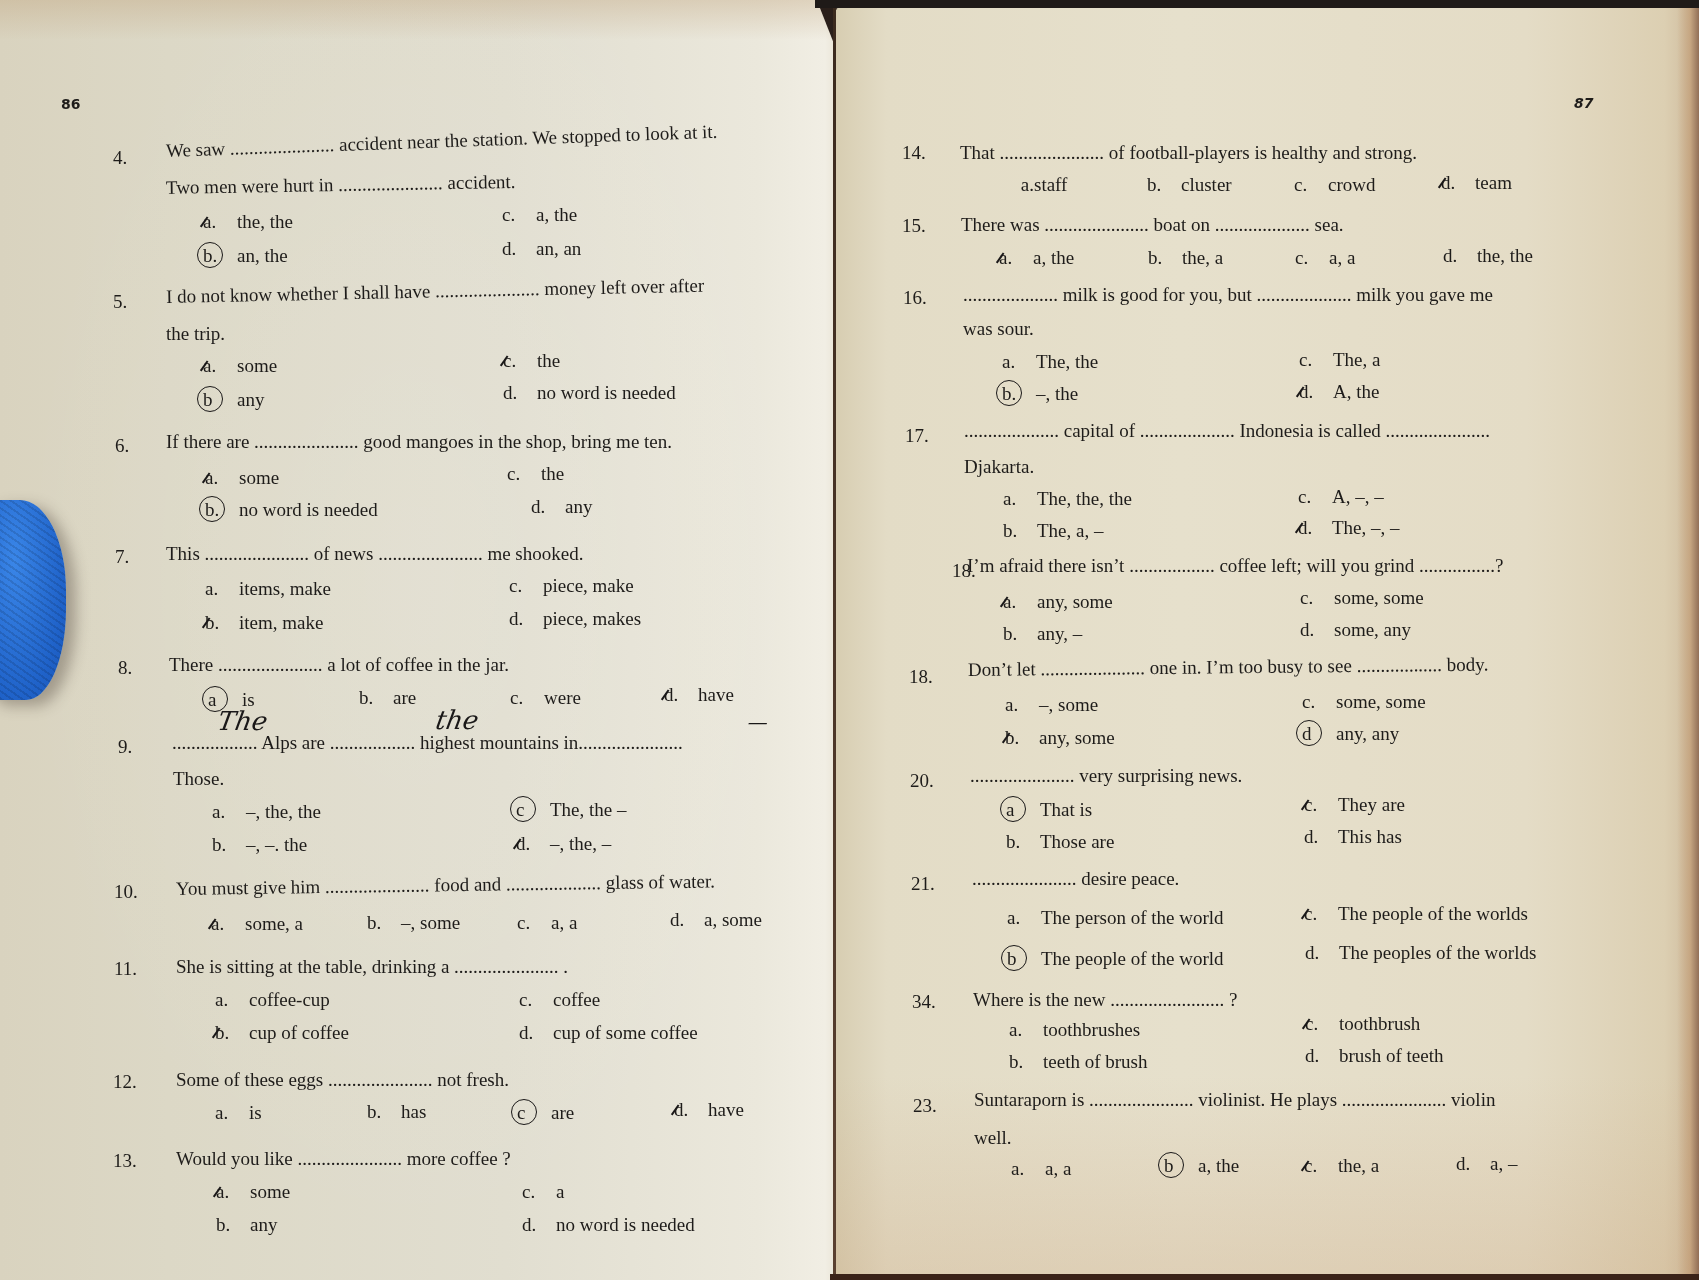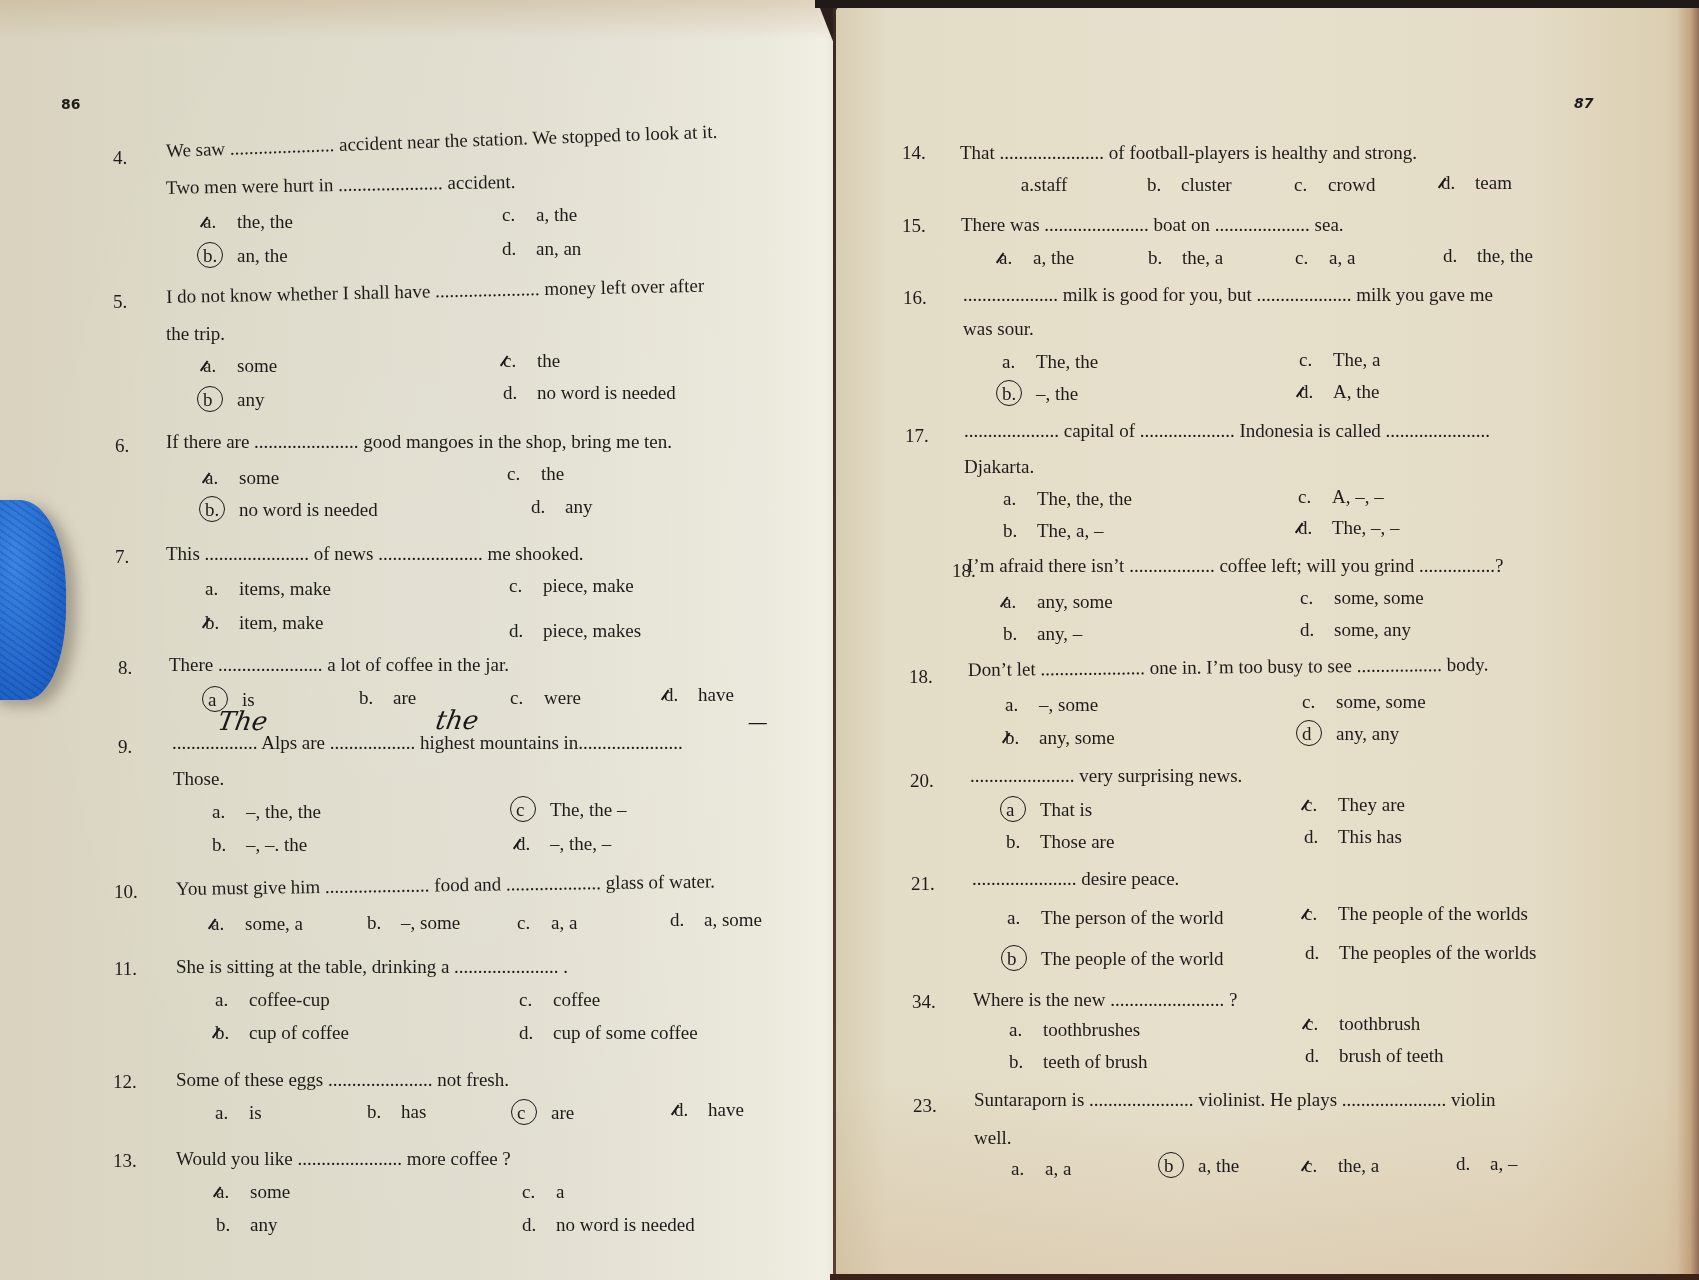--- a/index.html
+++ b/index.html
@@ -118,21 +118,21 @@
   <span class="opt" style="left:205px;top:500px;"><span class="ol"><span class="circ">b.</span></span><span>no word is needed</span></span>
   <span class="opt" style="left:507px;top:497px;margin-left:24px;"><span class="ol">d.</span><span>any</span></span>
 </div>
 
 <div class="q" style="left:0;top:0;">
   <span class="qn" style="left:115px;top:547px;">7.</span>
   <span class="opt" style="left:166px;top:544px;">This ...................... of news ...................... me shooked.</span>
   <span class="opt" style="left:205px;top:579px;"><span class="ol">a.</span><span>items, make</span></span>
   <span class="opt" style="left:509px;top:576px;"><span class="ol">c.</span><span>piece, make</span></span>
   <span class="opt" style="left:205px;top:613px;"><span class="ol tick">b.</span><span>item, make</span></span>
-  <span class="opt" style="left:509px;top:609px;margin-top:12px;"><span class="ol">d.</span><span>piece, makes</span></span>
+  <span class="opt" style="left:509px;top:609px;"><span class="ol">d.</span><span>piece, makes</span></span>
 </div>
 
 <div class="q" style="left:0;top:0;">
   <span class="qn" style="left:118px;top:658px;">8.</span>
   <span class="opt" style="left:169px;top:655px;">There ...................... a lot of coffee in the jar.</span>
   <span class="opt" style="left:208px;top:690px;"><span class="ol"><span class="circ">a</span></span><span>is</span></span>
   <span class="opt" style="left:359px;top:688px;"><span class="ol">b.</span><span>are</span></span>
   <span class="opt" style="left:510px;top:688px;"><span class="ol">c.</span><span>were</span></span>
   <span class="opt" style="left:664px;top:685px;"><span class="ol tick">d.</span><span>have</span></span>
 </div>

